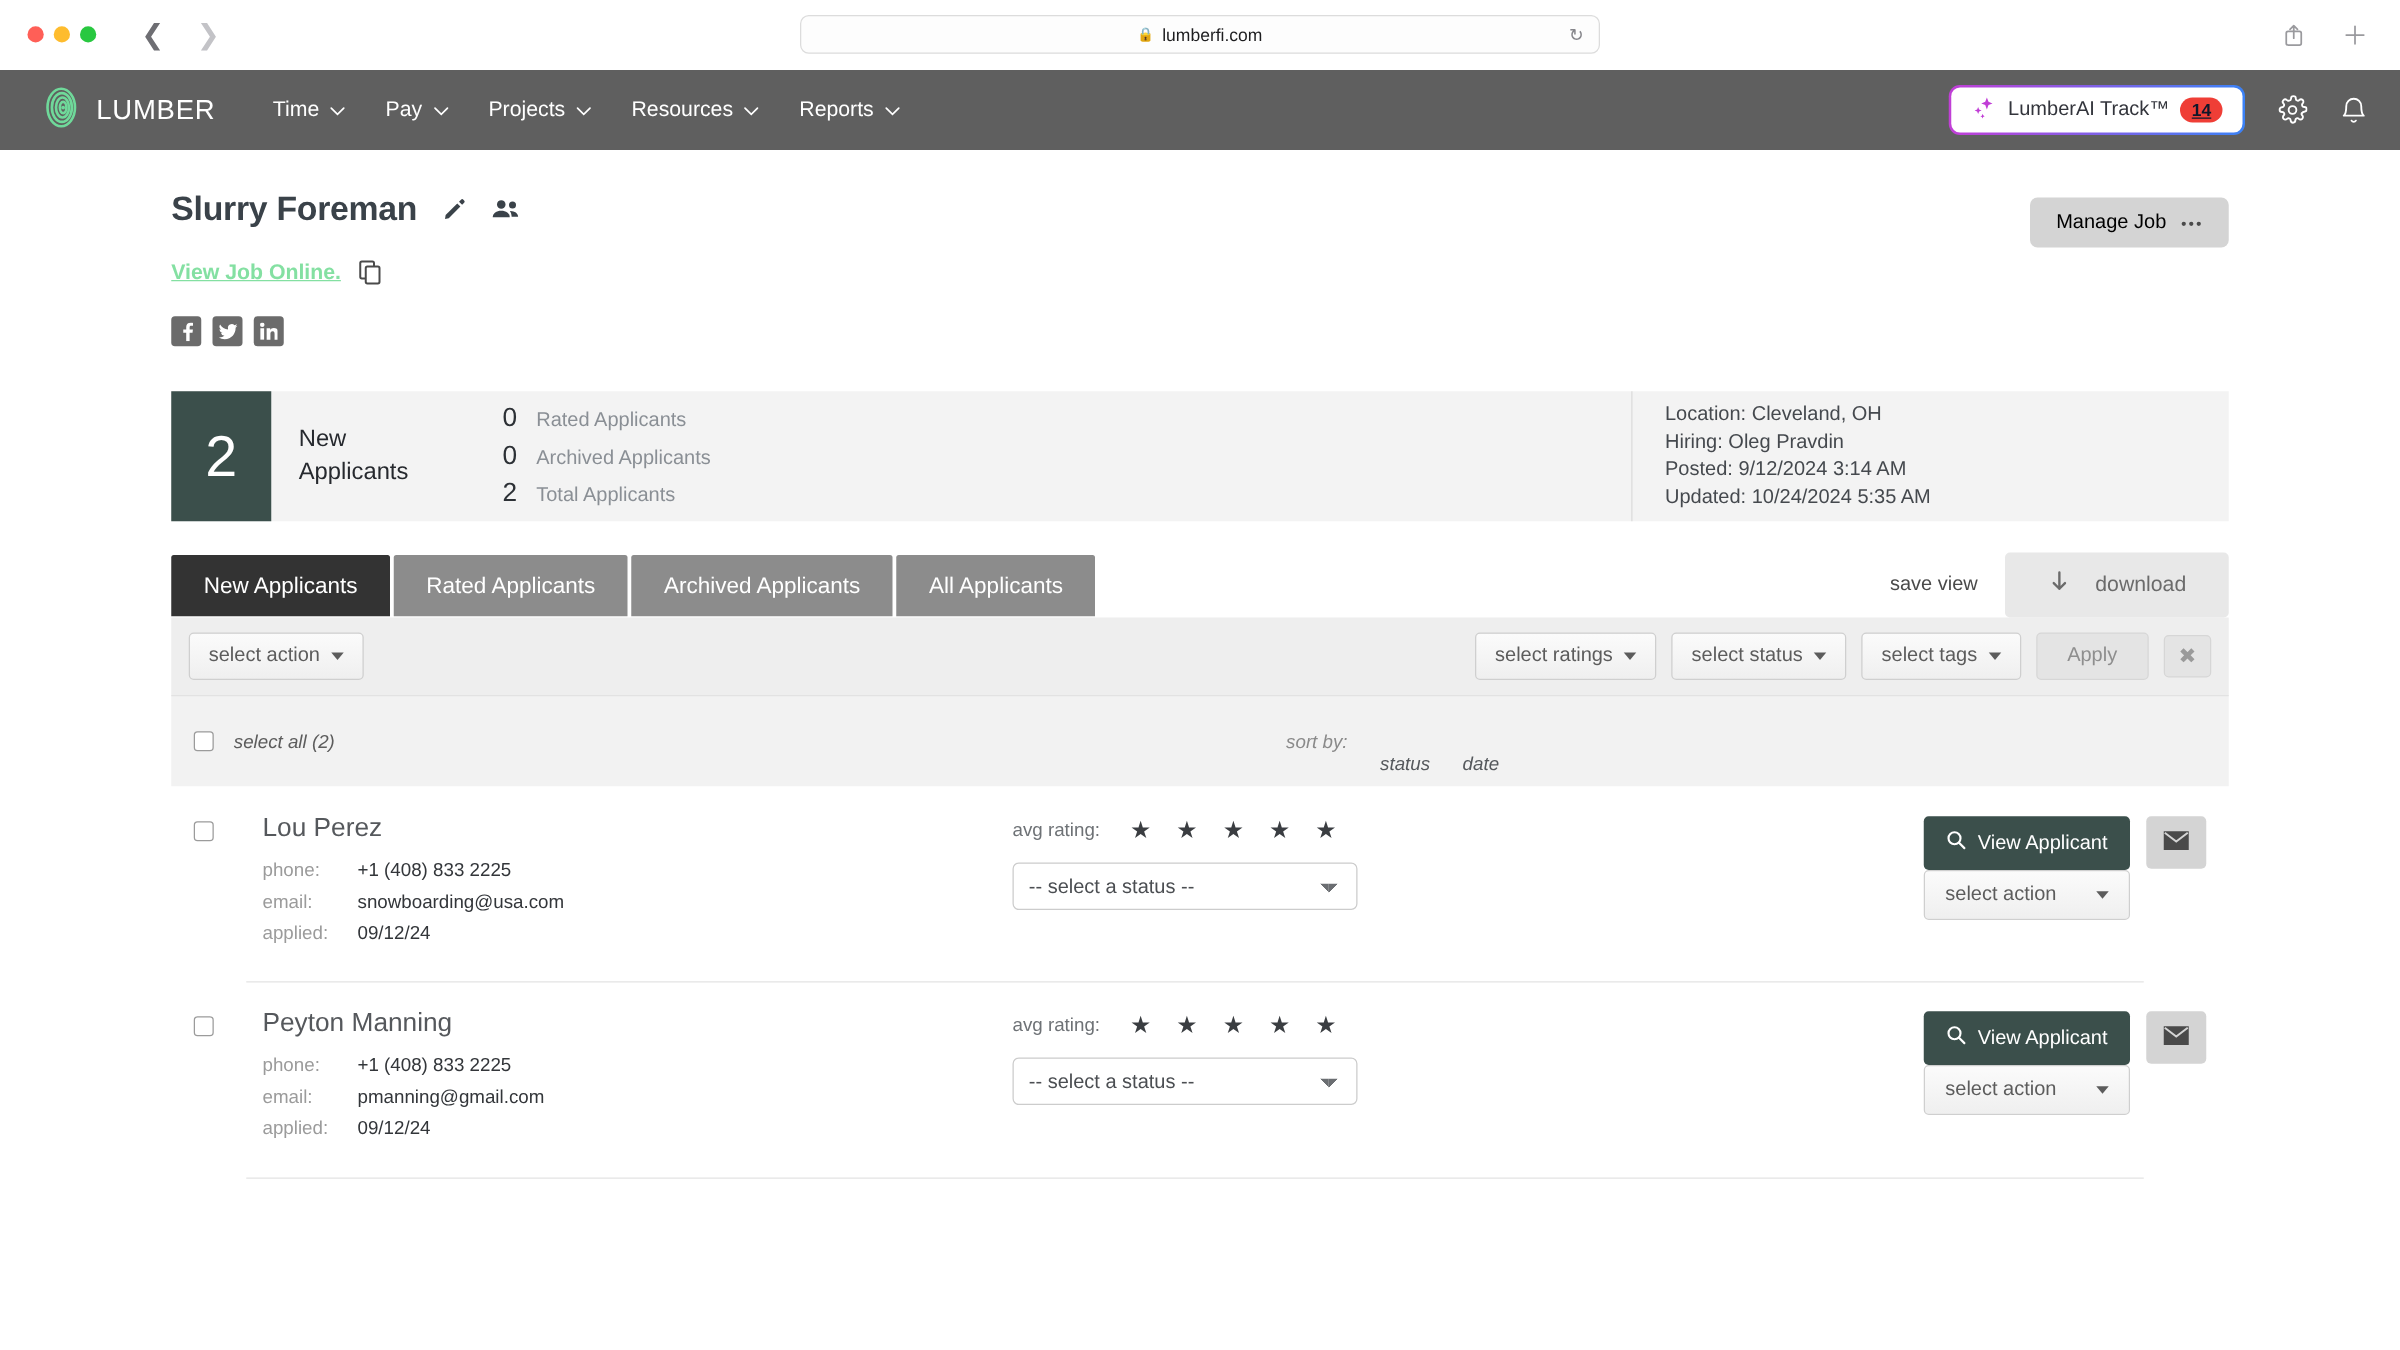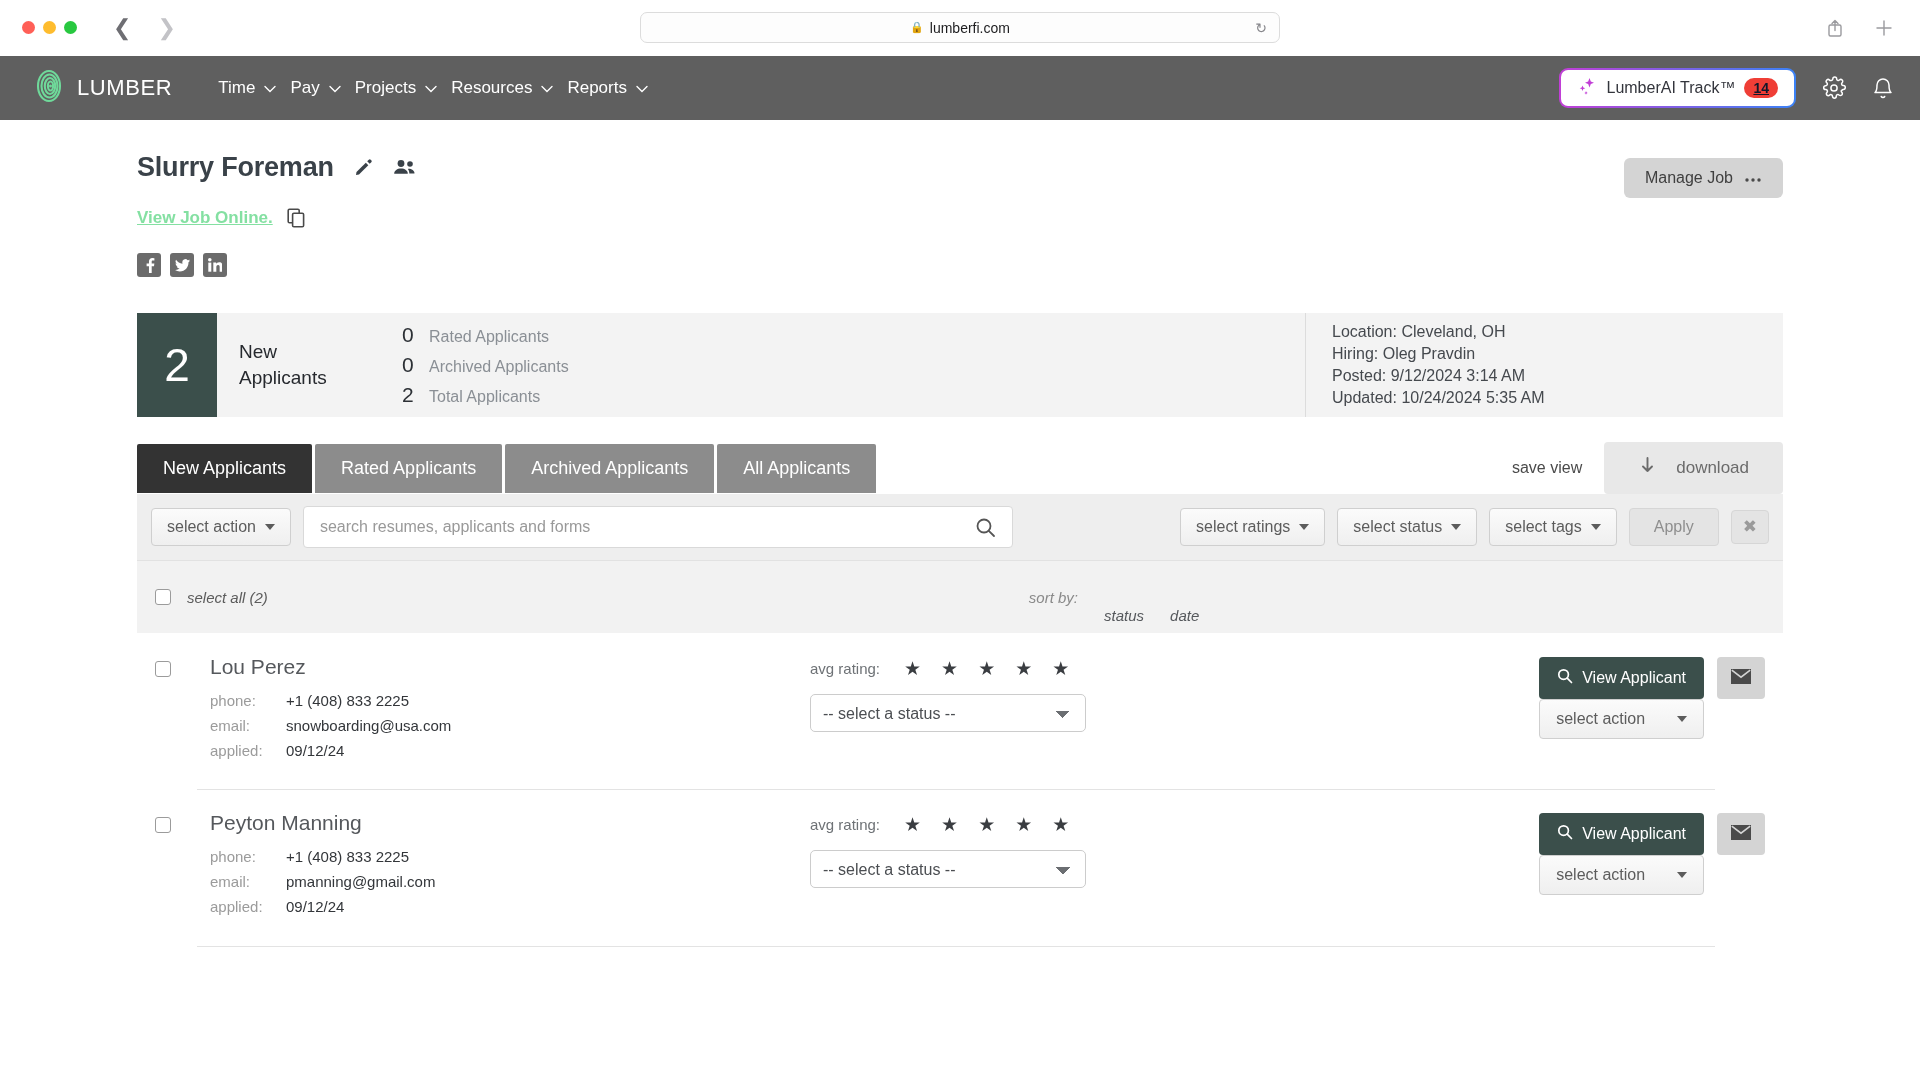--- a/index.html
+++ b/index.html
@@ -48,21 +48,21 @@
 
   
   .topnav {
     height: 64px; width: 100%;
     background: #5f5f5f;
     display: flex; align-items: center;
     padding: 0 26px 0 26px;
   }
   .brand { display: flex; align-items: center; gap: 11px; margin-right: 46px; margin-left: 6px; }
   .brand-name { color: #ffffff; font-size: 22px; letter-spacing: 0.6px; font-weight: 400; }
-  .nav-items { display: flex; align-items: center; gap: 14px; }
+  .nav-items { display: flex; align-items: center; gap: 32px; }
   .nav-item {
     display: flex; align-items: center; gap: 9px;
     color: #ffffff; font-size: 17px; cursor: pointer;
   }
   .chev { display: inline-block; }
 
   .topnav-right { margin-left: auto; display: flex; align-items: center; gap: 26px; }
   .ai-pill {
     background: linear-gradient(90deg,#c13ed6,#3b82f6);
     padding: 2px; border-radius: 9px;
@@ -86,21 +86,21 @@
 
   .title-row { display: flex; align-items: flex-start; padding-top: 32px; }
   .job-title {
     font-size: 27px; font-weight: bold; color: #3a4249; letter-spacing: -0.2px;
   }
   .title-icons { display: flex; align-items: center; gap: 20px; margin-left: 20px; margin-top: 6px; }
   .title-icon { cursor: pointer; color: #3a4249; display: flex; }
 
   .manage-job {
     margin-left: auto; margin-top: 6px;
-    background: #d4d4d4; color: #404040;
+    background: #d4d4d4; color: #000000;
     border: none; border-radius: 6px;
     padding: 11px 21px; font-size: 16px;
     display: flex; align-items: center; gap: 11px;
     cursor: pointer;
     font-family: "Liberation Sans", sans-serif;
   }
 
   .view-online-row { display: flex; align-items: center; gap: 14px; margin-top: 10px; }
   .view-online {
     color: #84e0a2; font-size: 17px; font-weight: bold;
@@ -505,29 +505,20 @@
         <span>download</span>
       </button>
     </div>
   </div>
 
   <div class="toolbar">
     <button class="btn-light">
       <span>select action</span>
       <span class="caret"></span>
     </button>
-    <div class="search-wrap">
-      <input class="search-input" type="text" placeholder="search resumes, applicants and forms" style="">
-      <span class="search-icon">
-        <svg width="21" height="21" viewBox="0 0 21 21" fill="none" stroke="#555555" stroke-width="1.8">
-          <circle cx="9" cy="9" r="6.5"></circle>
-            <path d="M13.8 13.8L19 19" stroke-linecap="round"></path>
-        </svg>
-      </span>
-    </div>
     <div class="toolbar-right">
       <button class="btn-light">
         <span>select ratings</span>
         <span class="caret"></span>
       </button>
       <button class="btn-light">
         <span>select status</span>
         <span class="caret"></span>
       </button>
       <button class="btn-light">

